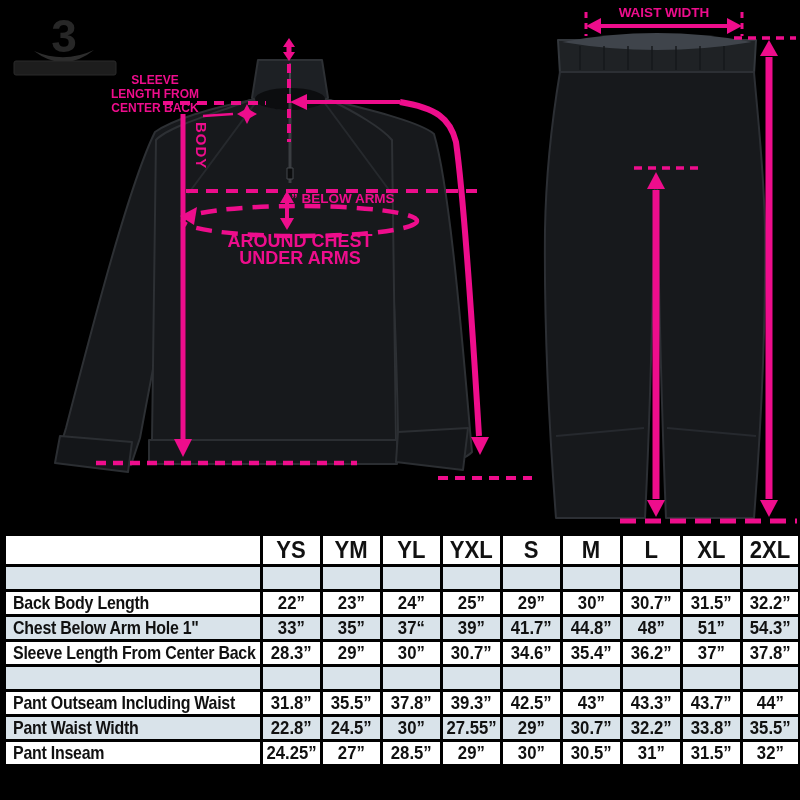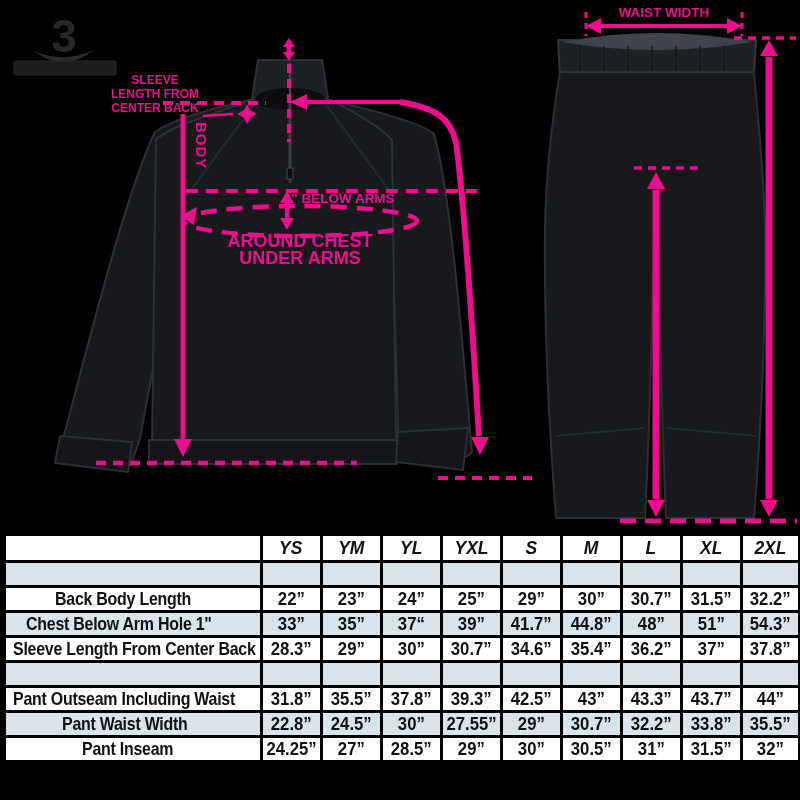--- a/index.html
+++ b/index.html
@@ -5,23 +5,23 @@
   html,body{margin:0;padding:0;background:#000;}
   .stage{position:relative;width:800px;height:800px;background:#000;overflow:hidden;
          font-family:"Liberation Sans",sans-serif;}
   svg text{font-family:"Liberation Sans",sans-serif;}
   .pinkTxt{fill:#EE0D8C;font-weight:bold;}
   
   .size-table{position:absolute;top:532px;left:2px;width:796px;border-collapse:collapse;
               table-layout:fixed;background:#fff;border:4px solid #000;}
   .size-table td,.size-table th{border:3px solid #000;height:22px;padding:0;text-align:center;
               font-weight:bold;color:#111;overflow:hidden;white-space:nowrap;}
-  .size-table th{font-size:19px;height:24px;font-style:italic;}
+  .size-table th{font-size:24px;height:24px;}
   .size-table td{font-size:19px;}
-  .size-table td.lbl{text-align:center;padding-left:7px;}
+  .size-table td.lbl{text-align:left;padding-left:7px;}
   .blue{background:#D9E3EA;}
   .cx{display:inline-block;transform:scaleX(.88);transform-origin:center;white-space:nowrap;}
   .cxl{display:inline-block;transform:scaleX(.84);transform-origin:left;white-space:nowrap;
        font-size:19px;letter-spacing:-.3px;}
   .hx{display:inline-block;transform:scaleX(.92);transform-origin:center;}
 </style>
 </head>
 <body>
 
 <div class="stage">

